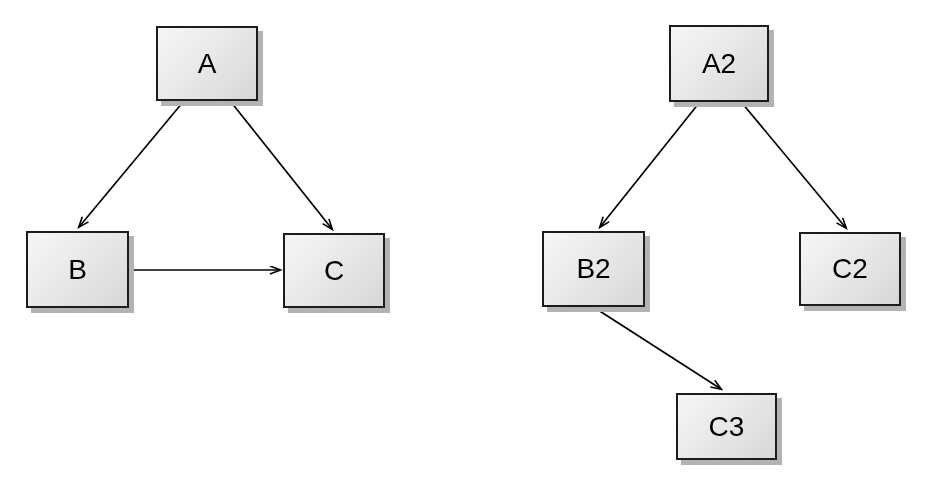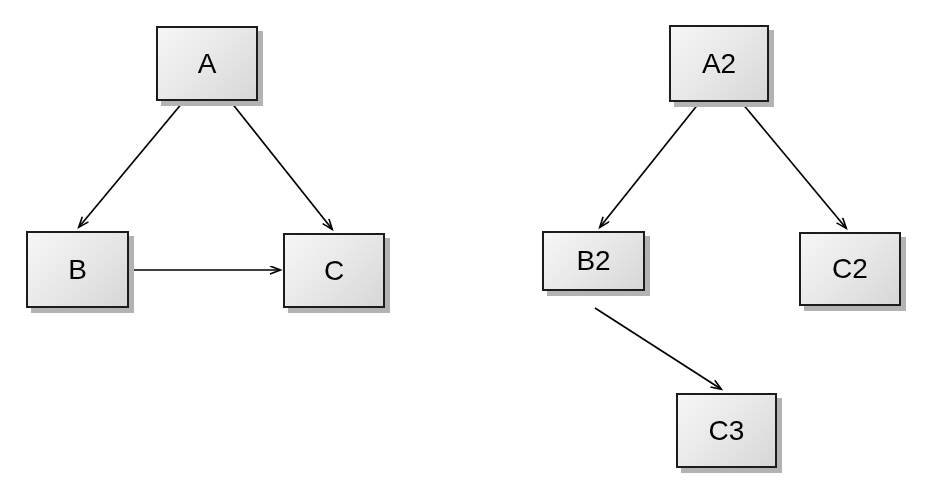--- a/index.html
+++ b/index.html
@@ -33,23 +33,23 @@
     box-sizing: border-box;
     color: #000000;
     font-size: 28px;
     line-height: 1;
     user-select: none;
   }
   .node-A  { left: 156px; top:  26px; width: 102px; height: 75px; }
   .node-B  { left:  26px; top: 231px; width: 103px; height: 77px; }
   .node-C  { left: 283px; top: 233px; width: 102px; height: 75px; }
   .node-A2 { left: 669px; top:  25px; width: 100px; height: 77px; justify-content: center; }
-  .node-B2 { left: 542px; top: 231px; width: 103px; height: 60px; }
+  .node-B2 { left: 542px; top: 231px; width: 103px; height: 76px; }
   .node-C2 { left: 799px; top: 232px; width: 102px; height: 74px; }
-  .node-C3 { left: 676px; top: 393px; width: 101px; height: 75px; }
+  .node-C3 { left: 676px; top: 393px; width: 101px; height: 67px; }
 </style>
 </head>
 <body>
 
 <div class="canvas">
 
   <svg class="edges" viewBox="0 0 940 504" xmlns="http://www.w3.org/2000/svg">
     <defs>
       <marker id="arrow" markerWidth="14" markerHeight="12" refX="11" refY="4.5" orient="auto" markerUnits="userSpaceOnUse">
         <path d="M1,0.5 L11.5,4.5 L1,8.5" fill="none" stroke="#000000" stroke-width="1.6"></path>

